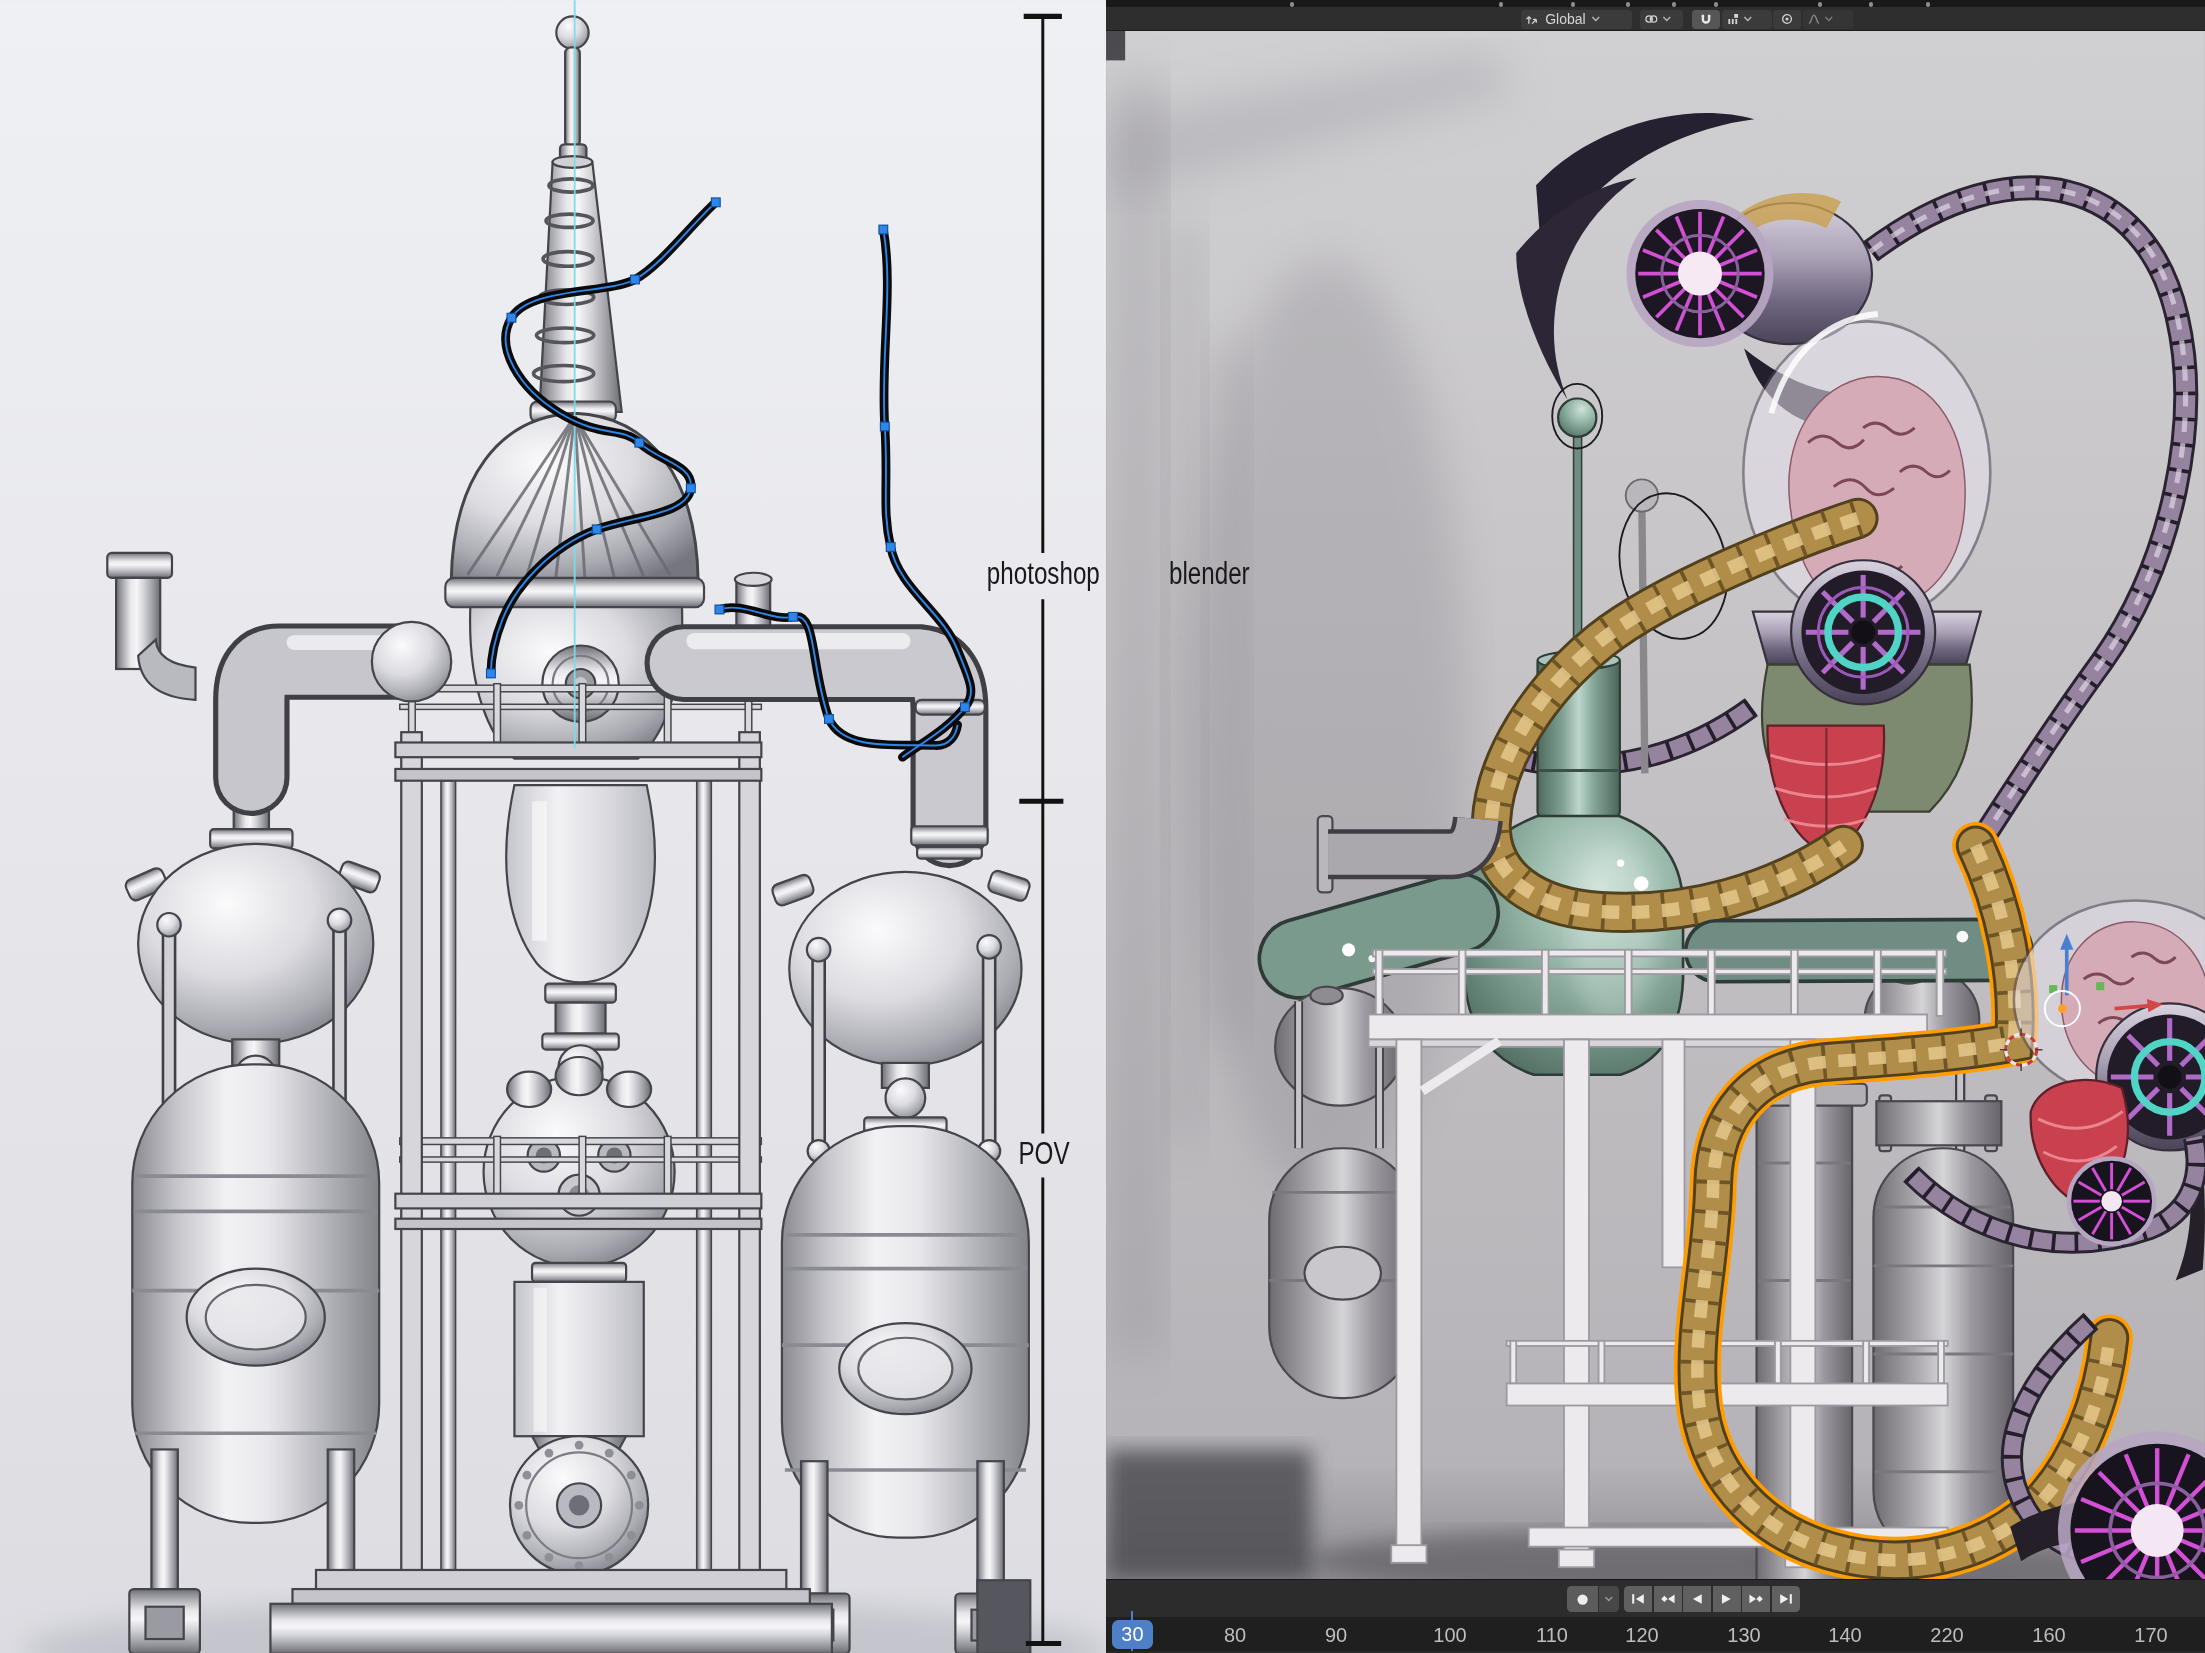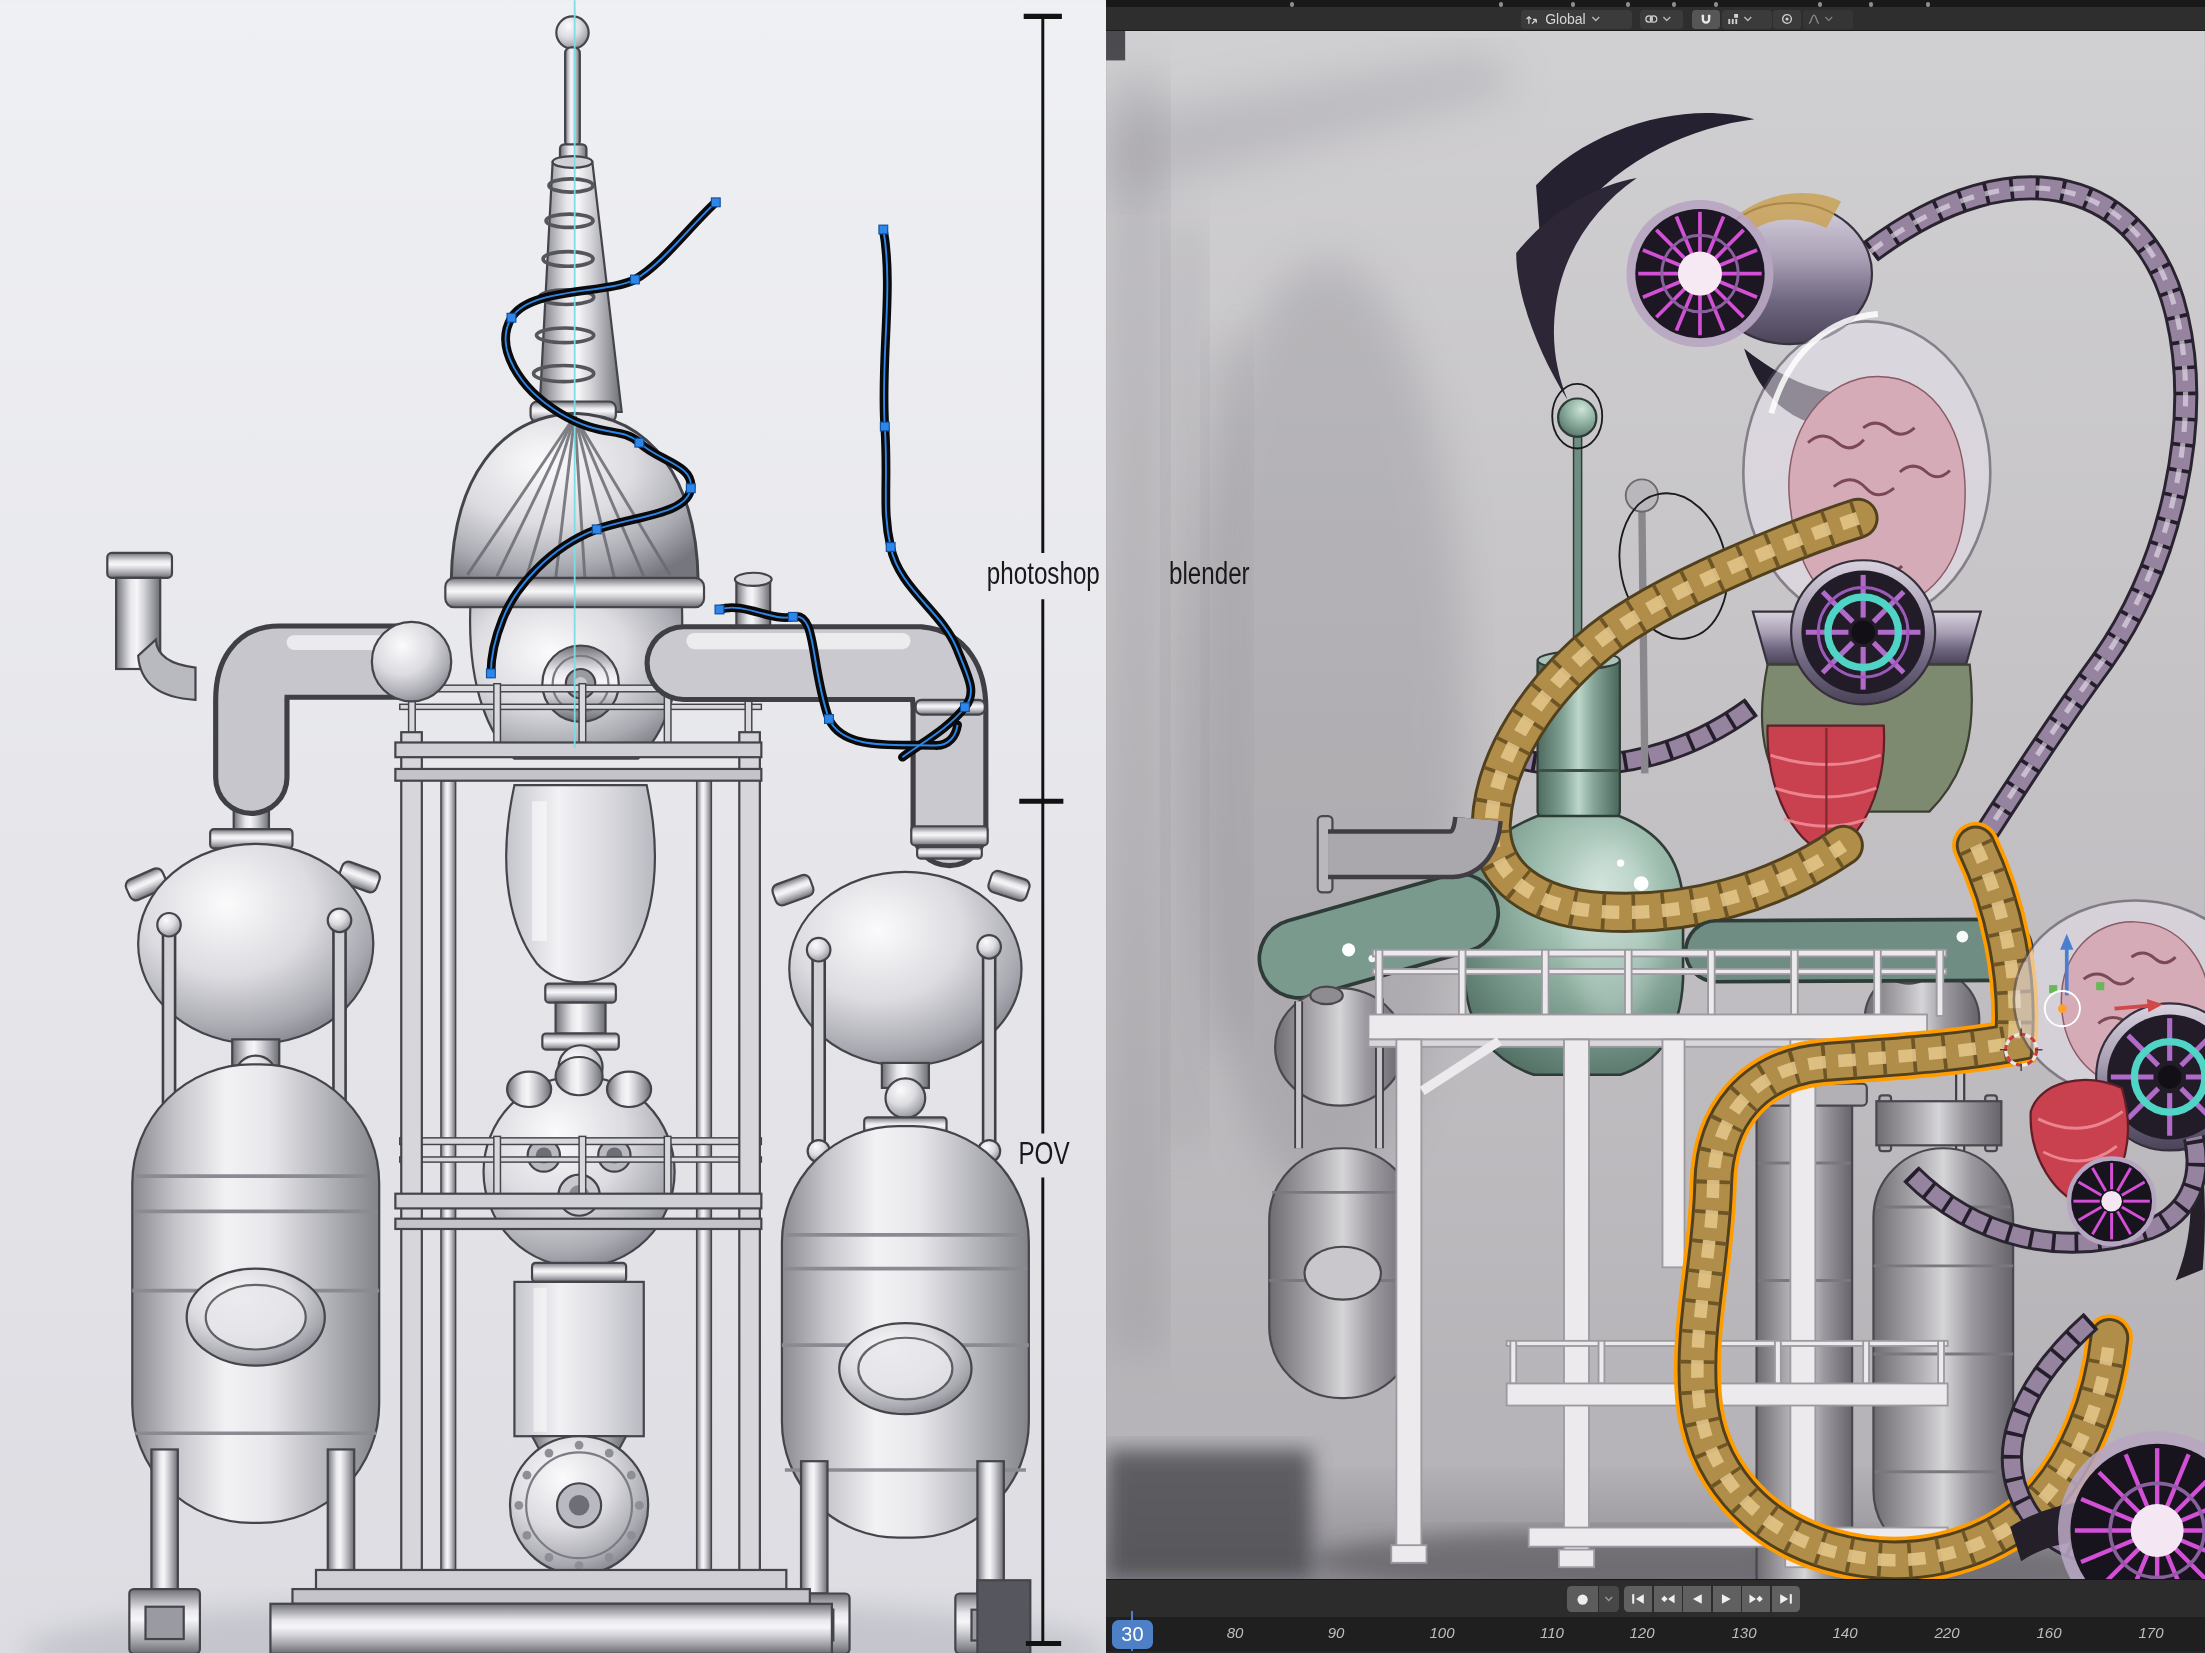--- a/index.html
+++ b/index.html
@@ -27,21 +27,21 @@
   .tl-row1{position:absolute;left:0;top:0;width:100%;height:38px;background:#2c2c2c;border-top:1.5px solid #151515;box-sizing:border-box;}
   .tl-row2{position:absolute;left:0;top:38px;width:100%;height:34px;background:#1f1f1f;}
   .tl-row3{position:absolute;left:0;top:72px;width:100%;height:2.9px;background:#282828;}
   .rec-group{position:absolute;left:461px;top:5.9px;display:flex;}
   .rec-btn{width:31px;height:26.5px;background:#5c5c5c;border-radius:4.4px 0 0 4.4px;display:flex;align-items:center;justify-content:center;}
   .rec-chev{width:20.6px;height:26.5px;background:#474747;border-radius:0 4.4px 4.4px 0;display:flex;align-items:center;justify-content:center;margin-left:0.7px;}
   .play-group{position:absolute;left:518px;top:5.9px;display:flex;gap:1.5px;}
   .pbtn{width:28px;height:26.5px;background:#606060;display:flex;align-items:center;justify-content:center;}
   .pbtn:first-child{border-radius:4.4px 0 0 4.4px;}
   .pbtn:last-child{border-radius:0 4.4px 4.4px 0;}
-  .frame-tick{position:absolute;top:6.6px;transform:translateX(-50%);color:#bdbdbd;font-size:15px;font-style:italic;}
+  .frame-tick{position:absolute;top:6.6px;transform:translateX(-50%);color:#bdbdbd;font-size:20px;}
   .frame-badge{position:absolute;left:5.9px;top:2.9px;width:41px;height:29px;background:#4e80c8;border-radius:6.6px;color:#fff;font-size:20px;display:flex;align-items:center;justify-content:center;}
   .playhead{position:absolute;left:25px;top:32px;width:2.2px;height:43px;background:#4e80c8;}
 </style>
 </head>
 <body>
 
 <div class="stage">
 
   <div class="ps-panel">
     <svg width="1106" height="1654" viewBox="0 0 1505 2250">
@@ -826,21 +826,21 @@
                 <rect x="16.2" y="1.5" width="2.8" height="13"></rect>
               </svg>
             </div>
         </div>
       </div>
       <div class="tl-row2">
         <div class="frame-badge" style="background: rgb(78, 128, 200);">30</div>
         <div id="ticks">
             <span class="frame-tick" style="left: 129px;">80</span>
             <span class="frame-tick" style="left: 230px;">90</span>
-            <span class="frame-tick" style="left: 336px;">100</span>
+            <span class="frame-tick" style="left: 344px;">100</span>
             <span class="frame-tick" style="left: 434px; margin-left: 12px;">110</span>
             <span class="frame-tick" style="left: 536px;">120</span>
             <span class="frame-tick" style="left: 638px; text-align: right;">130</span>
             <span class="frame-tick" style="left: 739px;">140</span>
             <span class="frame-tick" style="left: 841px;">220</span>
             <span class="frame-tick" style="left: 943px;">160</span>
             <span class="frame-tick" style="left: 1045px;">170</span>
           </div>
       </div>
       <div class="playhead" style="background: rgb(78, 128, 200);"></div>

